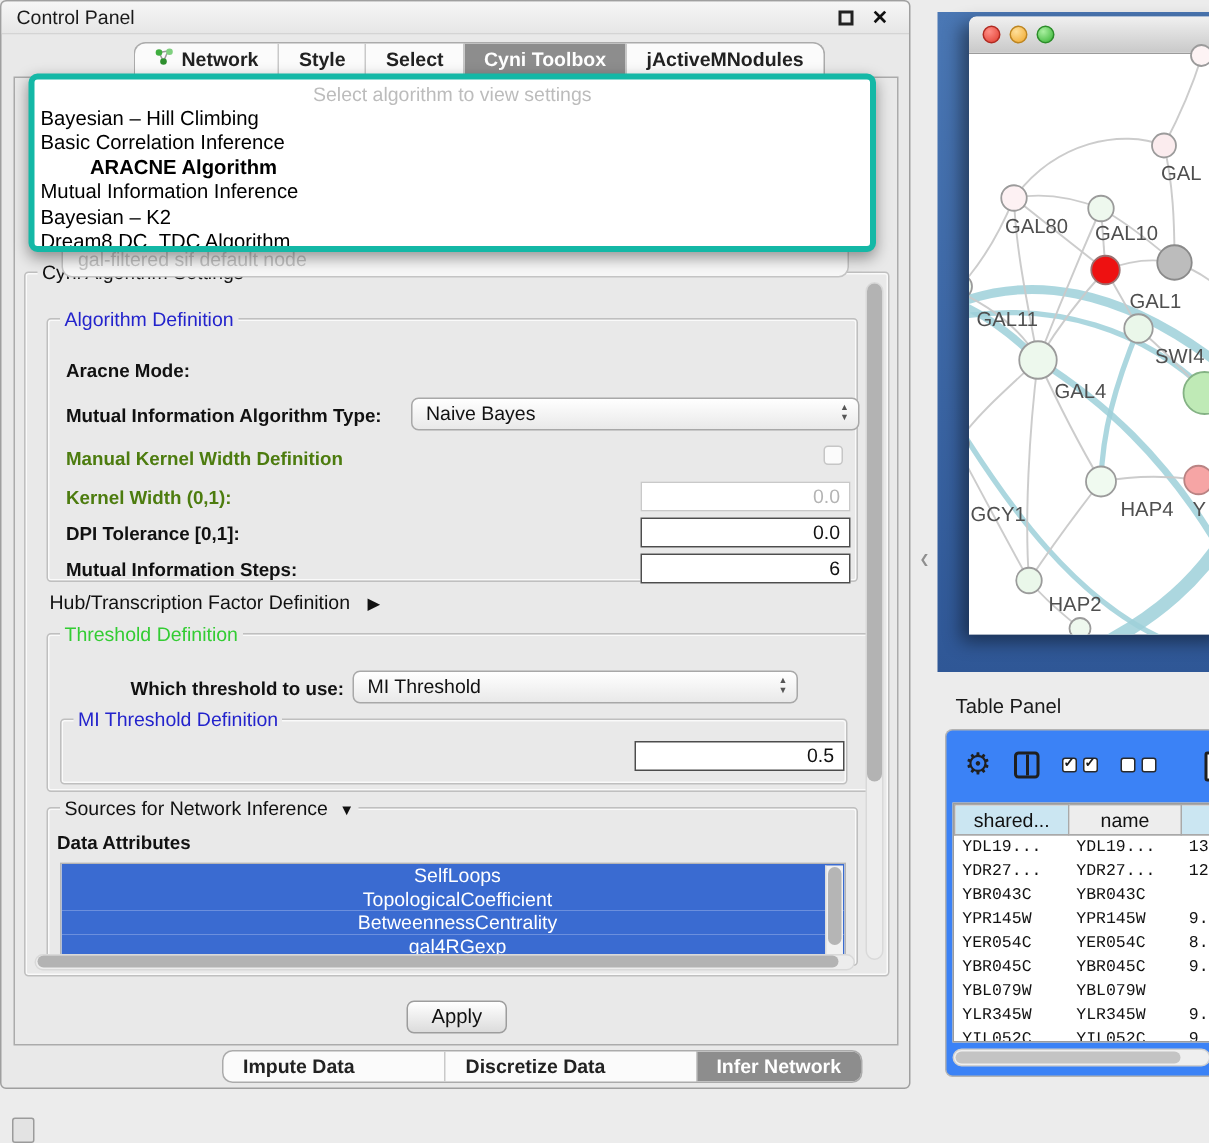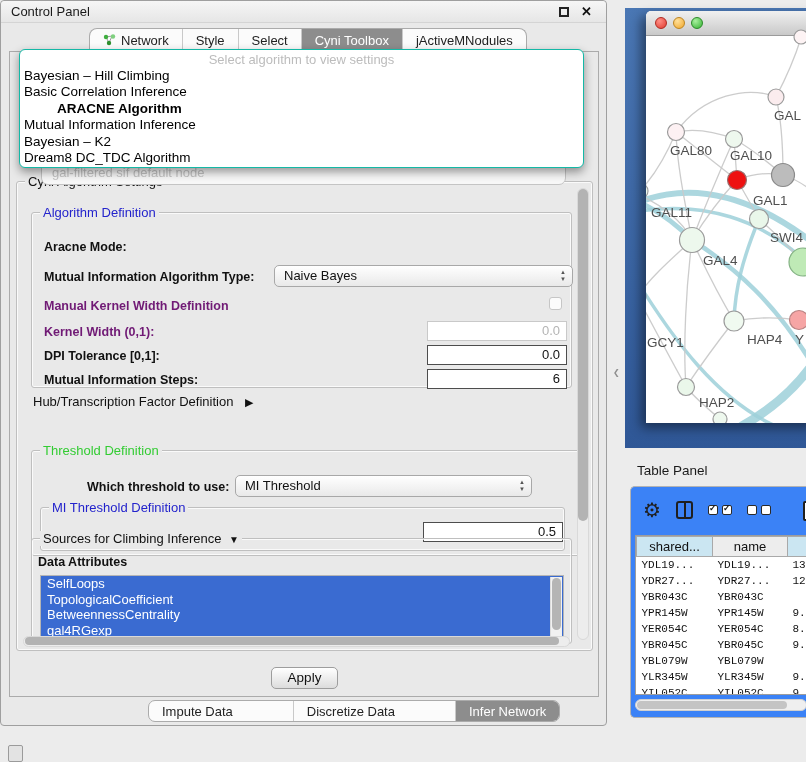--- a/index.html
+++ b/index.html
@@ -12,62 +12,62 @@
   
   .cp-window{position:absolute;left:0;top:8;width:607px;height:726px;background:#e9e9e9;
              border:1px solid #9f9f9f;border-radius:4px;}
   .cp-titlebar{height:22px;line-height:22px;font-size:13px;padding-left:10px;color:#1a1a1a;
                background:linear-gradient(#f6f6f6,#e6e6e6);border-bottom:1px solid #d4d4d4;border-radius:4px 4px 0 0;}
   .cp-float{position:absolute;right:37px;top:6px;width:10px;height:10px;border:2px solid #222;background:transparent;}
   .cp-close{position:absolute;right:14px;top:0;font-size:13px;font-weight:bold;color:#111;line-height:22px;}
   
   .tabstrip{position:absolute;left:88px;top:27px;height:23px;display:flex;background:#fbfbfb;
             border:1px solid #ababab;border-bottom:none;border-radius:8px 8px 0 0;overflow:hidden;z-index:2;}
-  .tab{padding:3px 13px;font-size:13px;color:#222;border-left:1px solid #c9c9c9;display:flex;align-items:center;gap:5px;white-space:nowrap;}
+  .tab{padding:3px 13px;font-size:13px;color:#222;border-left:1px solid #c9c9c9;display:flex;align-items:flex-start;gap:5px;white-space:nowrap;font-weight:bold;}
   .tab:first-child{border-left:none;}
   .tab.selected{background:var(--tabgray);color:#fff;}
   .bottom-tabstrip{position:absolute;left:147px;top:699px;height:22px;display:flex;background:#fbfbfb;
             border:1px solid #ababab;border-radius:7px;overflow:hidden;gap:47px;}
   .bottom-tabstrip .tab{padding:2px 13px;}
   
   .content-panel{position:absolute;left:8px;top:50px;width:590px;height:646px;border:1px solid #ababab;background:#e9e9e9;}
   
   .algo-popup{position:absolute;left:18px;top:48px;width:565px;height:119px;background:#fff;
-              border:1px solid #14b8a6;border-radius:6px;box-shadow:0 4px 10px rgba(0,0,0,.4);z-index:30;overflow:hidden;}
+              border:4px solid #14b8a6;border-radius:6px;box-shadow:0 4px 10px rgba(0,0,0,.4);z-index:30;overflow:hidden;}
   .popup-head{text-align:center;color:#bcbcbc;font-size:13px;height:16px;margin-top:2px;}
   .popup-item{font-size:13.5px;line-height:16.4px;padding-left:4px;color:#000;white-space:nowrap;}
   .popup-item.bold{font-weight:bold;padding-left:37px;}
   .sliver-combo{position:absolute;left:40px;top:160px;width:525px;height:24px;z-index:5;border-radius:7px;
                 background:#f7f7f7;border:1px solid #c4c4c4;color:#c4c4c4;font-size:13px;line-height:22px;padding-left:10px;overflow:hidden;}
   
   .group{position:absolute;border:1px solid #bfbfbf;border-radius:3px;box-shadow:inset 0 0 0 1px rgba(255,255,255,.75);}
   .group-title{position:absolute;top:-8px;left:8px;background:#e9e9e9;padding:0 3px;font-size:13px;white-space:nowrap;}
   .t-blue{color:var(--blue);} .t-green{color:var(--green);}
   .cyni-group{left:15px;top:180px;width:577px;height:470px;}
   .alg-group{left:14px;top:30px;width:541px;height:176px;}
-  .thr-group{left:14px;top:240px;width:552px;height:106px;margin-top:28px;}
+  .thr-group{left:14px;top:240px;width:552px;height:106px;}
   .mi-sub{left:8px;top:56px;width:525px;height:44px;}
   .src-group{left:14px;top:356px;width:541px;height:106px;overflow:visible;}
   .lbl{position:absolute;font-size:12.5px;font-weight:bold;color:#111;white-space:nowrap;}
-  .lbl.dis{color:#701a75;}
+  .lbl.dis{color:#4d7c0f;}
   
   .combo{position:absolute;height:22px;border:1px solid #a8a8a8;border-radius:5px;
          background:linear-gradient(#ffffff,#e9e9e9);font-size:13px;line-height:20px;padding-left:9px;color:#111;}
   .spin{position:absolute;right:6px;top:3px;display:flex;flex-direction:column;align-items:center;color:#555;}
   .spin::before{content:"▲";font-size:6px;line-height:7px;}
   .spin::after{content:"▼";font-size:6px;line-height:7px;}
   .tf{position:absolute;height:20px;background:#fff;border:1px solid #4d4d4d;font-size:13px;
       text-align:right;padding-right:6px;line-height:18px;}
   .tf.dis{border-color:#c9c9c9;color:#b4b4b4;}
   .cb{position:absolute;width:13px;height:13px;border:1px solid #c6c6c6;border-radius:3px;background:#fbfbfb;}
   .arrow-right{display:inline-block;margin-left:8px;font-size:11px;}
   .arrow-down{display:inline-block;margin-left:4px;font-size:10px;}
   
   .attr-list{position:absolute;left:8px;top:36px;width:524px;height:63px;background:#fff;border:1px solid #b5b5b5;overflow:hidden;}
-  .attr-item{height:15.6px;line-height:15.6px;padding-left:6px;font-size:13px;color:#fff;background:var(--sel);white-space:nowrap;}
+  .attr-item{height:15.6px;line-height:15.6px;padding-left:6px;font-size:13px;color:#fff;background:var(--sel);white-space:nowrap;text-align:center;}
   .list-scroll{position:absolute;right:1px;top:1px;width:12px;bottom:1px;background:#f1f1f1;border-left:1px solid #dcdcdc;}
   .list-thumb{position:absolute;left:1px;top:1px;width:9px;height:52px;background:#b5b5b5;border-radius:5px;}
   
   .v-scroll{position:absolute;right:3px;top:6px;width:12px;height:452px;background:#ededed;border:1px solid #d9d9d9;border-radius:6px;}
   .v-thumb{position:absolute;left:0px;top:0px;width:10px;height:332px;background:#b3b3b3;border-radius:5px;}
   .h-scroll{position:absolute;left:6px;right:22px;bottom:3px;height:11px;background:#ededed;border:1px solid #d9d9d9;border-radius:6px;}
   .h-thumb{position:absolute;left:1px;top:0px;width:98%;height:8px;background:#b3b3b3;border-radius:4px;}
   
   .apply-btn{position:absolute;left:270px;top:666px;width:67px;height:22px;border-radius:5px;border:1px solid #9d9d9d;
              background:linear-gradient(#ffffff,#dcdcdc);font-size:13.5px;text-align:center;line-height:20px;color:#111;}
@@ -199,21 +199,21 @@
         <span class="spin"></span>
       </div>
       <div class="group mi-sub">
         <span class="group-title t-blue">MI Threshold Definition</span>
         <div class="tf" style="left:382px;top:14px;width:140px">0.5</div>
       </div>
     </div>
 
     <div class="group src-group">
       <span class="group-title">
-        <span>Sources for Climbing Inference</span>
+        <span>Sources for Network Inference</span>
         <span class="arrow-down">▼</span>
       </span>
       <span class="lbl" style="left:6px;top:16px">Data Attributes</span>
       <div class="attr-list">
         <div>
             <div class="attr-item">SelfLoops</div>
             <div class="attr-item">TopologicalCoefficient</div>
             <div class="attr-item">BetweennessCentrality</div>
             <div class="attr-item">gal4RGexp</div>
           </div>

